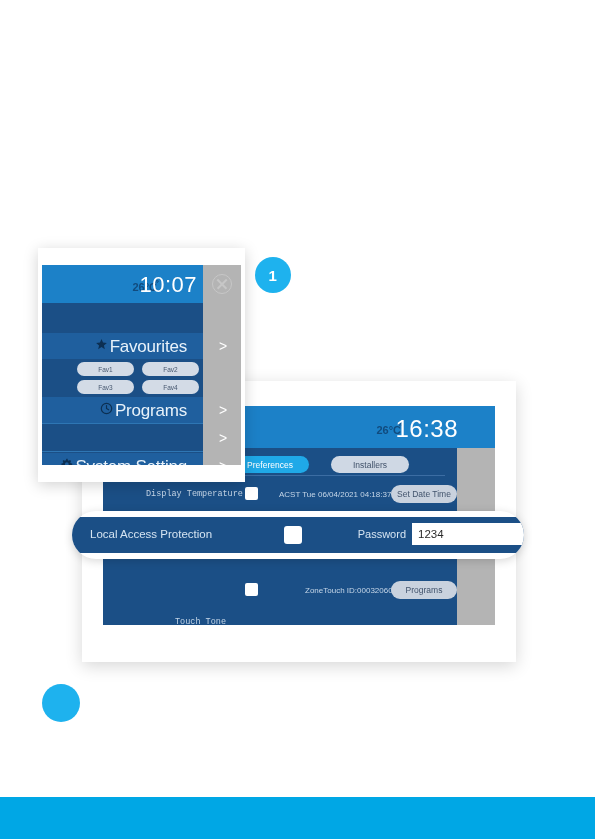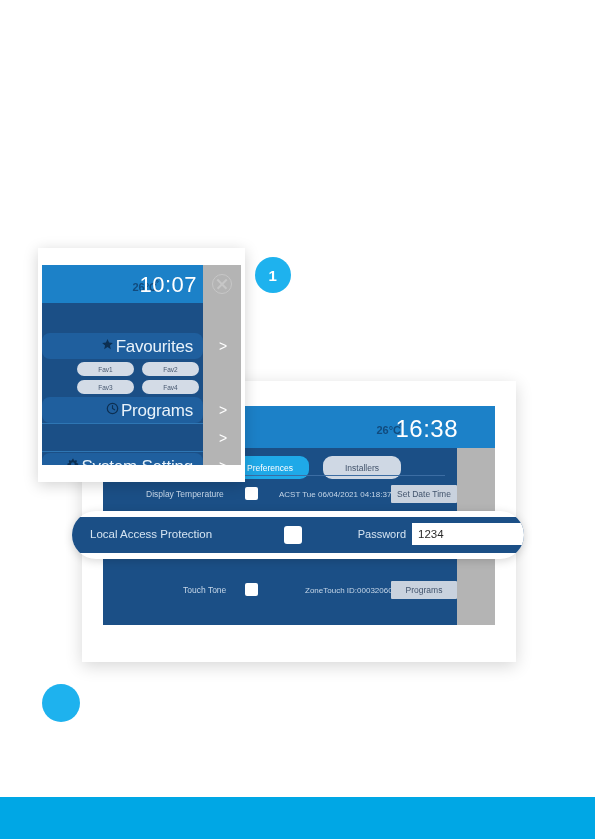--- a/index.html
+++ b/index.html
@@ -130,71 +130,72 @@
     position: absolute;
     left: 0;
     width: 354px;
     height: 32px;
     display: flex;
     align-items: center;
   }
   #tabs-row { top: 0; }
   .tab-pill {
     position: absolute;
-    height: 23px;
+    height: 17px;
     border-radius: 9px;
     background: #cfd8e4;
     color: #42536b;
     font-size: 8.5px;
     display: flex;
     align-items: center;
     justify-content: center;
     top: 8px;
   }
   .tab-pill.active { background: #1fa9e8; color: #ffffff; }
   #tab-group-name { left: 24px;  width: 78px; }
   #tab-preferences{ left: 128px; width: 78px; }
-  #tab-installers { left: 220px; width: 78px; }
+  #tab-installers { left: 228px; width: 78px; }
   #tabs-underline {
     position: absolute;
     left: 22px; top: 27px;
     width: 320px; height: 1px;
     background: #3c6da3;
   }
 
   .setrow {
     position: absolute;
     left: 0;
     width: 354px;
     height: 33px;
   }
   .lbl {
     position: absolute;
     color: #c5d6e8;
     font-size: 8.5px;
     top: 11px;
+    font-family: Liberation Mono, monospace;
   }
   .chk {
     position: absolute;
     width: 13px; height: 13px;
     background: #ffffff;
     border-radius: 2px;
     top: 9px;
   }
   .chk.outline { background: transparent; border: 1.4px solid #ffffff; }
   .midtxt {
     position: absolute;
     color: #c5d6e8;
     font-size: 8px;
     top: 12px;
   }
   .btn-pill {
     position: absolute;
     height: 18px;
-    border-radius: 1px;
+    border-radius: 9px;
     background: #c9d2de;
     color: #41536c;
     font-size: 8.5px;
     display: flex;
     align-items: center;
     justify-content: center;
     top: 7px;
   }
 
   #row-display-temp { top: 30px; }
@@ -206,21 +207,21 @@
   #row-hidden { top: 62px; }
   #lbl-hidden { left: 76px; }
   #chk-hidden { left: 142px; }
   #btn-hidden { left: 288px; width: 66px; }
 
   #row-screen-lock { top: 96px; }
   #lbl-screen-lock { left: 78px; }
   #chk-screen-lock { left: 142px; }
 
   #row-touch-tone { top: 126px; }
-  #lbl-touch-tone { left: 80px; }
+  #lbl-touch-tone { left: 72px; margin-top: 32px; }
   #chk-touch-tone { left: 142px; }
   #txt-zonetouch-id { left: 202px; }
   #btn-versions   { left: 288px; width: 66px; }
 
   #row-backup { top: 156px; }
   #btn-backup-settings { left: 45px; width: 72px; }
   #btn-recover-settings{ left: 282px; width: 72px; }
 
   
   #small-panel {
@@ -257,23 +258,22 @@
 
   .menu-row {
     position: absolute;
     left: 0;
     width: 161px;
     height: 26px;
     background: #1f5f9e;
     display: flex;
     align-items: center;
     justify-content: flex-end;
-    padding-right: 10px;
+    padding-right: 16px;
     box-sizing: border-box;
-    border-radius: 8px;
   }
   .menu-row .mlabel {
     color: #e8f2fa;
     font-size: 17px;
     font-weight: 300;
     letter-spacing: -0.2px;
     line-height: 1;
   }
   .menu-icon {
     display: inline-block;

